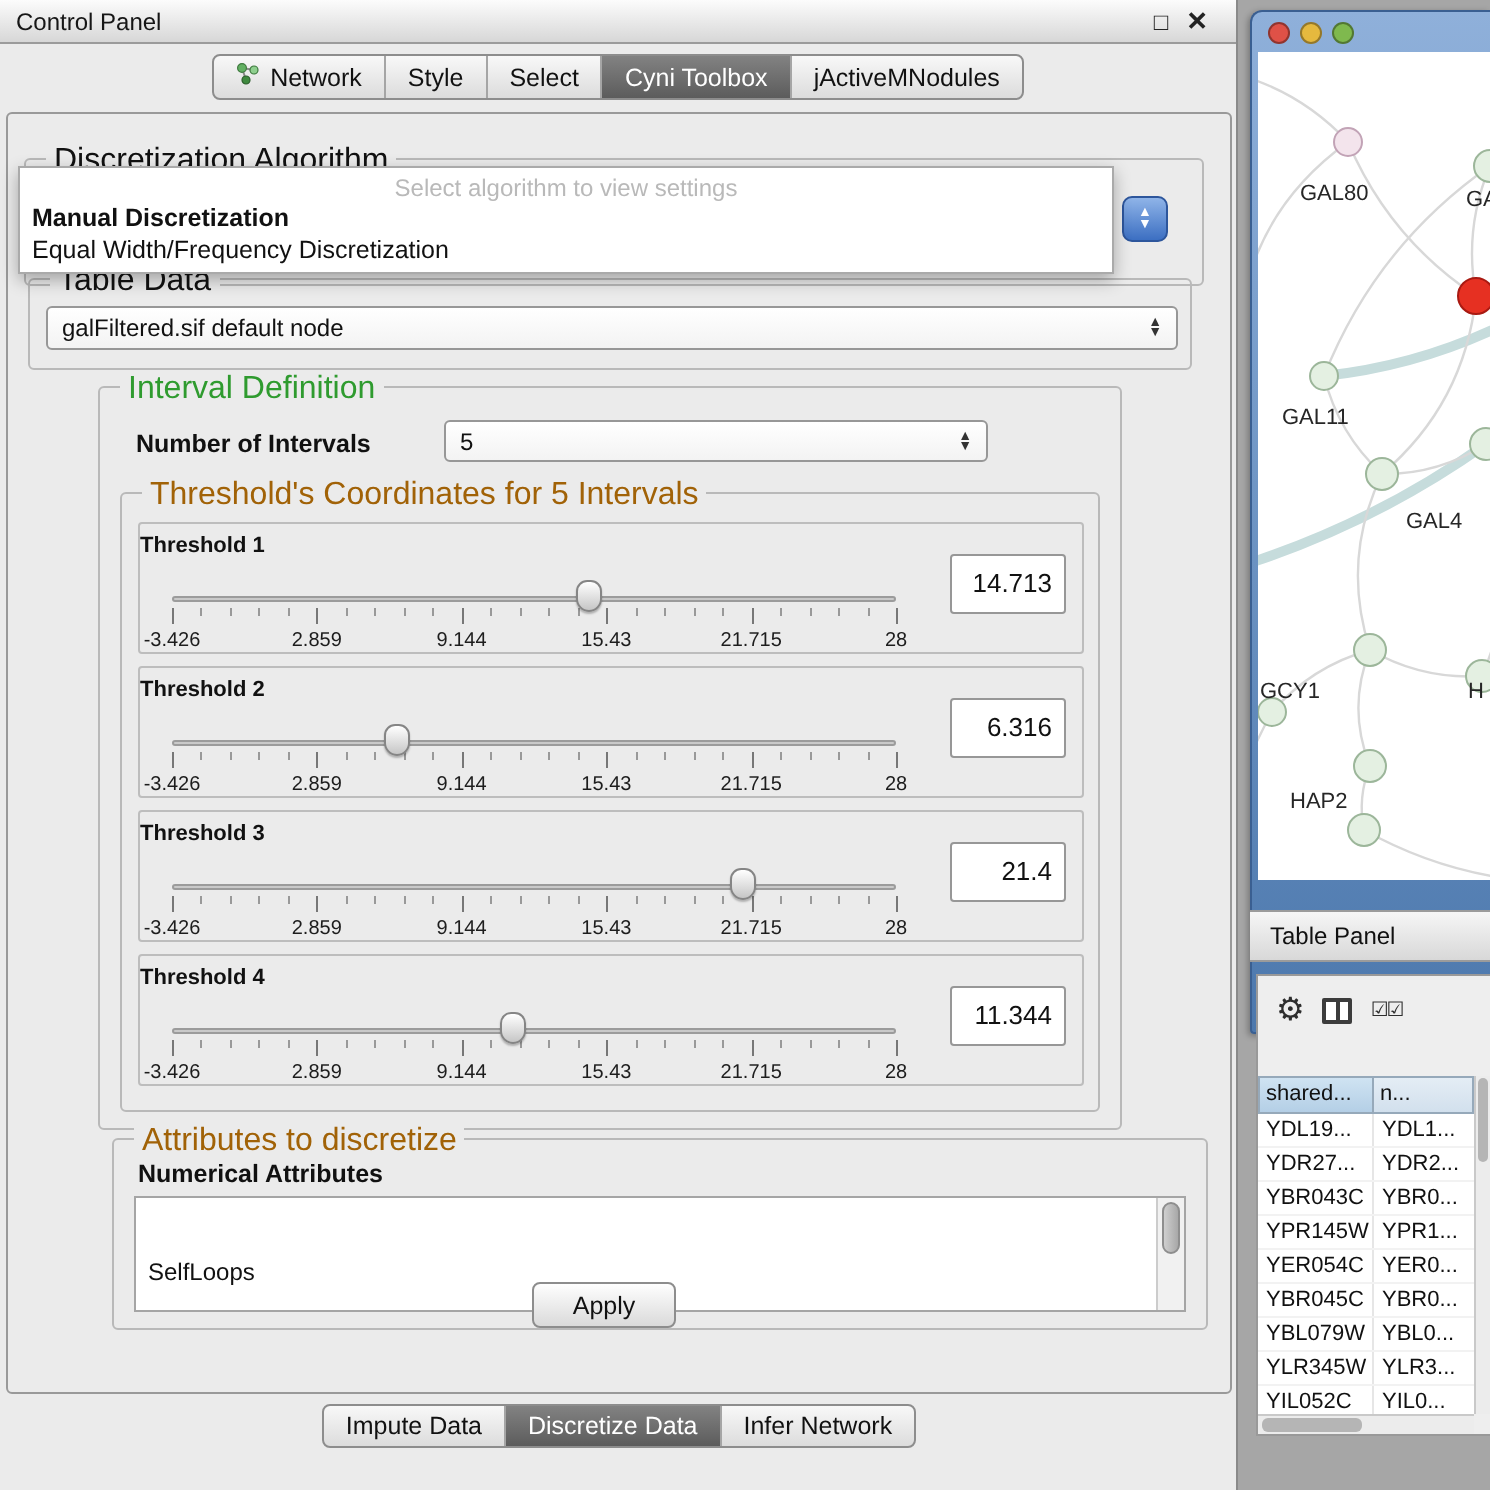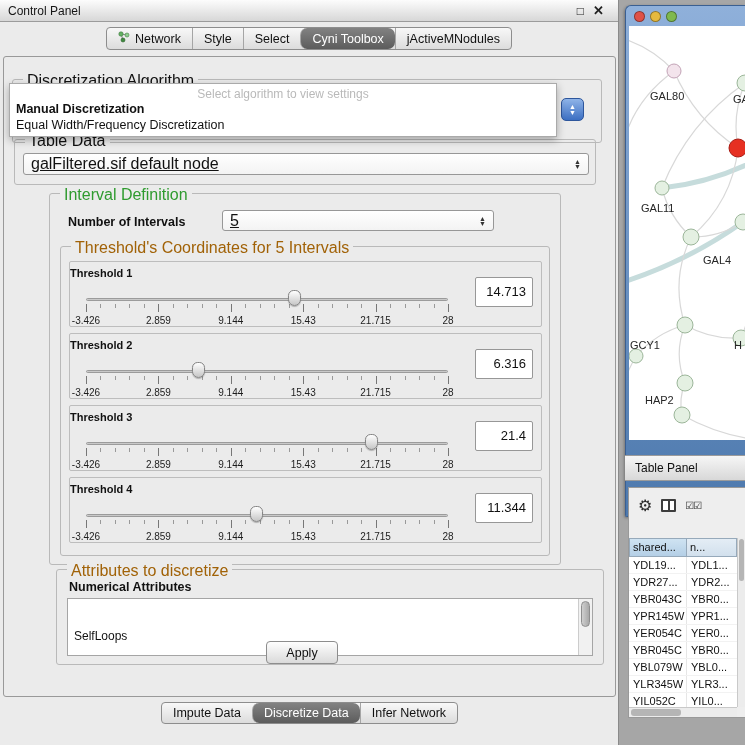--- a/index.html
+++ b/index.html
@@ -11,31 +11,31 @@
 .cp-titlebar { position:absolute; left:0; top:0; right:0; height:22px; background:linear-gradient(#fcfcfc,#d7d7d7); border-bottom:1px solid #9b9b9b; display:flex; align-items:center; padding:0 14px 0 8px; }
 .cp-title { font-size:12px; color:#161616; }
 .win-btns { margin-left:auto; display:flex; gap:9px; align-items:center; color:#222; }
 .win-btns span { font-size:12px; line-height:1; }
 .win-btns .close { font-weight:bold; font-size:13px; }
 
 .cp-tabbar { position:absolute; left:0; top:27px; width:100%; display:flex; justify-content:center; }
 .segs { display:inline-flex; border:1px solid #8d8d8d; border-radius:4px; overflow:hidden; background:linear-gradient(#f8f8f8,#dcdcdc); }
 .seg { display:flex; align-items:center; gap:5px; padding:3px 11px; font-size:12.5px; border-left:1px solid #a5a5a5; white-space:nowrap; }
 .seg:first-child { border-left:none; }
-.seg.sel { background:linear-gradient(#828282,#5c5c5c); color:#fff;border-radius:7px; }
+.seg.sel { background:linear-gradient(#828282,#5c5c5c); color:#fff; }
 
 .cp-content { position:absolute; left:3px; top:56px; width:613px; height:641px; border:1px solid #999; border-radius:3px; background:#ebebeb; }
 
 .grp { position:absolute; border:1px solid #b9b9b9; border-radius:3px; }
 .grp-title { position:absolute; top:-8px; left:10px; background:#ebebeb; padding:0 4px; font-size:16px; white-space:nowrap; }
 .tc-green { color:#2f9b2f; }
 .tc-blue { color:#a16207; }
 
 .combo { position:absolute; background:linear-gradient(#ffffff,#f3f3f3); border:1px solid #979797; border-radius:3px; display:flex; align-items:center; padding:0 7px; height:22px; }
-.combo .val { font-size:16px; color:#111; white-space:nowrap;text-decoration:underline; }
+.combo .val { font-size:12px; color:#111; white-space:nowrap; }
 .stepbtn { margin-left:auto; display:flex; flex-direction:column; align-items:center; line-height:0; color:#333; }
 .stepbtn i { font-style:normal; font-size:7px; line-height:5px; }
 
 .alg-grp { left:8px; top:22px; width:590px; height:64px; }
 .alg-step { position:absolute; left:548px; top:18px; width:23px; height:23px; border-radius:5px; background:linear-gradient(#8fb4e8,#3c6fc2); border:1px solid #2d569c; color:#fff; display:flex; flex-direction:column; align-items:center; justify-content:center; }
 .alg-step i { font-style:normal; font-size:7px; line-height:6px; }
 
 .dropdown { position:absolute; left:5px; top:26px; width:548px; height:54px; background:#fff; border:1px solid #aaa; box-shadow:0 3px 8px rgba(0,0,0,.3); z-index:40; }
 .dd-hint { text-align:center; color:#b9b9b9; font-size:12px; padding-top:3px; }
 .dd-opt { font-size:12.5px; padding:1px 0 1px 6px; }

